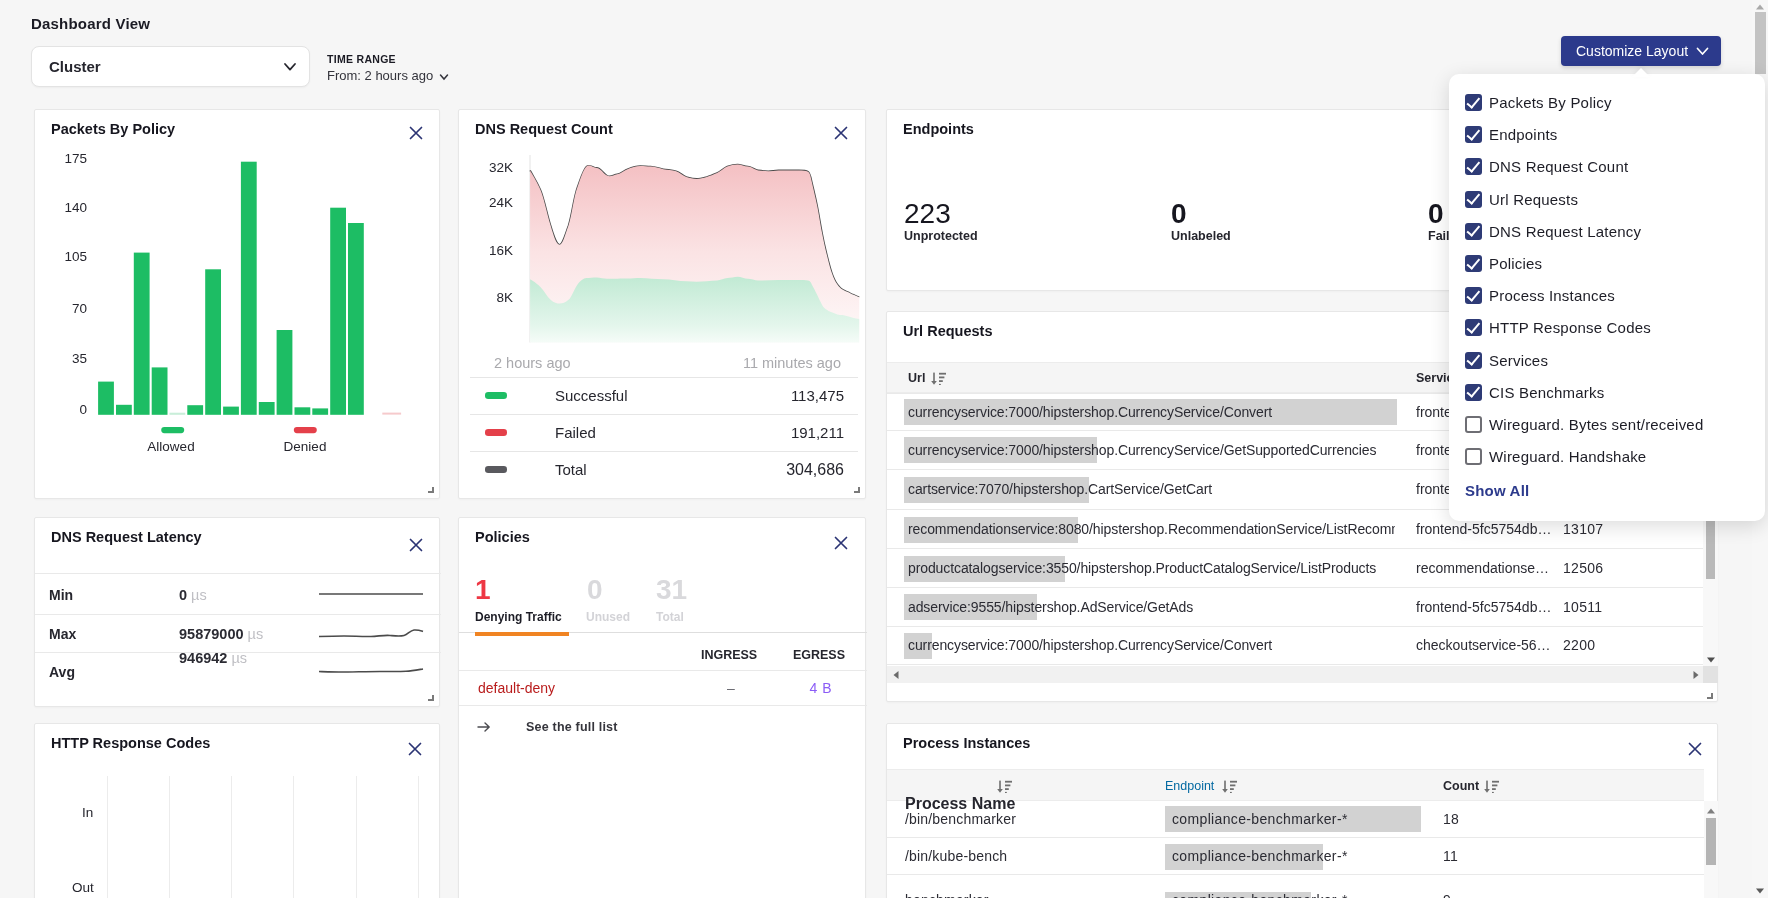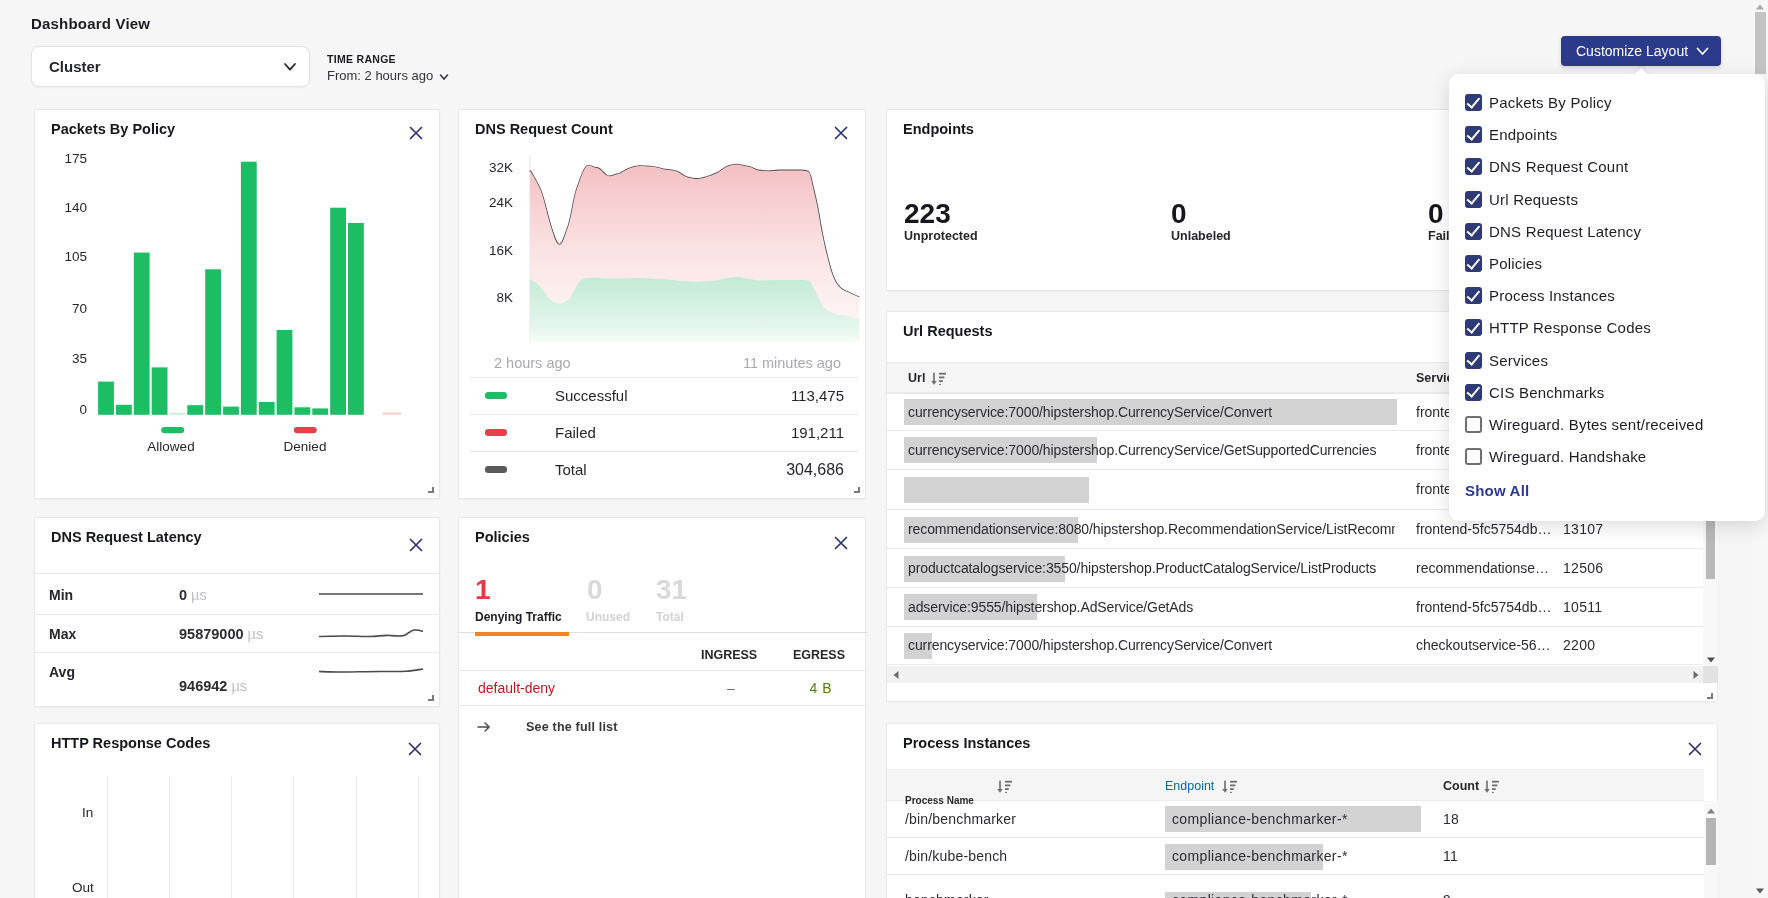--- a/index.html
+++ b/index.html
@@ -159,21 +159,21 @@
   <div class="abs" style="left:96px; top:277px; font-size:15px; color:#26262e;">Successful</div>
   <div class="abs" style="left:96px; top:314px; font-size:15px; color:#26262e;">Failed</div>
   <div class="abs" style="left:96px; top:351px; font-size:15px; color:#26262e;">Total</div>
   <div class="abs" style="right:21px; top:277px; font-size:15px; color:#26262e;">113,475</div>
   <div class="abs" style="right:21px; top:314px; font-size:15px; color:#26262e;">191,211</div>
   <div class="abs" style="right:21px; top:351px; font-size:16px; color:#26262e;">304,686</div>
   <div class="resize-h"></div>
 </div>
 <div class="card" id="card-endpoints" style="left:886px; top:109px; width:832px; height:182px;">
   <div class="card-title">Endpoints</div>
-  <div class="abs" style="left:17px; top:88px; font-size:28px; font-weight:bold; color:#16161f;">223</div>
+  <div class="abs" style="left:17px; top:88px; font-size:28px; font-weight:normal; color:#16161f;">223</div>
   <div class="abs" style="left:17px; top:119px; font-size:12.5px; font-weight:bold; color:#26262e;">Unprotected</div>
   <div class="abs" style="left:284px; top:88px; font-size:28px; font-weight:bold; color:#16161f;">0</div>
   <div class="abs" style="left:284px; top:119px; font-size:12.5px; font-weight:bold; color:#26262e;">Unlabeled</div>
   <div class="abs" style="left:541px; top:88px; font-size:28px; font-weight:bold; color:#16161f;">0</div>
   <div class="abs" style="left:541px; top:119px; font-size:12.5px; font-weight:bold; color:#26262e;">Failed</div>
 </div>
 <div class="card" id="card-url" style="left:886px; top:311px; width:832px; height:391px;">
   <div class="card-title">Url Requests</div>
 
   <div class="abs" style="left:0; top:50px; width:816px; height:31px; background:#f5f5f5; border-top:1px solid #ececec; border-bottom:1px solid #ececec;">
@@ -209,20 +209,21 @@
       <span class="uc">15329</span>
   </div>
   <div class="urlrow" style="top:117.7px; height:38.8px;">
     <div class="hl abs" style="left:17px; top:6px; width:193px; height:26px;"></div>
     <span class="ut">currencyservice:7000/hipstershop.CurrencyService/GetSupportedCurrencies</span>
     <span class="us">frontend-5fc5754db…</span>
       <span class="uc">15218</span>
   </div>
   <div class="urlrow" style="top:156.5px; height:40px;">
     <div class="hl abs" style="left:17px; top:7px; width:185px; height:26px;"></div>
+    <span class="ut">cartservice:7070/hipstershop.CartService/GetCart</span>
     <span class="us">frontend-5fc5754db…</span>
       <span class="uc">14213</span>
   </div>
   <div class="urlrow" style="top:196.5px; height:39.7px;">
     <div class="hl abs" style="left:17px; top:7px; width:174px; height:26px;"></div>
     <span class="ut">recommendationservice:8080/hipstershop.RecommendationService/ListRecomm</span>
     <span class="us">frontend-5fc5754db…</span>
       <span class="uc">13107</span>
   </div>
   <div class="urlrow" style="top:236.2px; height:39.1px;">
@@ -270,21 +271,21 @@
       </svg>
     </div>
   <div class="abs" style="left:0; top:55px; width:406px; border-top:1px solid #e9e9e9;"></div>
   <div class="abs" style="left:0; top:96px; width:406px; border-top:1px solid #e9e9e9;"></div>
   <div class="abs" style="left:0; top:134px; width:406px; border-top:1px solid #e9e9e9;"></div>
   <div class="abs" style="left:14px; top:69px; font-size:14px; font-weight:bold; color:#26262e;">Min</div>
   <div class="abs" style="left:14px; top:108px; font-size:14px; font-weight:bold; color:#26262e;">Max</div>
   <div class="abs" style="left:14px; top:146px; font-size:14px; font-weight:bold; color:#26262e;">Avg</div>
   <div class="abs" style="left:144px; top:69px; font-size:14.5px; font-weight:bold; color:#2b2b33;">0 <span style="color:#bfbfc4; font-weight:normal;">µs</span></div>
   <div class="abs" style="left:144px; top:108px; font-size:14.5px; font-weight:bold; color:#2b2b33;">95879000 <span style="color:#bfbfc4; font-weight:normal;">µs</span></div>
-  <div class="abs" style="left:144px; top:160px; font-size:14.5px; font-weight:bold; color:#2b2b33;">946942 <span style="color:#bfbfc4; font-weight:normal;">µs</span></div>
+  <div class="abs" style="left:144px; top:132px; font-size:14.5px; font-weight:bold; color:#2b2b33;">946942 <span style="color:#bfbfc4; font-weight:normal;">µs</span></div>
   <svg class="abs" style="left:283px; top:66px;" width="106" height="20" viewBox="0 0 106 20">
       <path d="M1 10 L105 10" fill="none" stroke="#4b4b4b" stroke-width="1.6"></path>
     </svg>
   <svg class="abs" style="left:283px; top:105px;" width="106" height="24" viewBox="0 0 106 24">
       <path d="M1 13.5 C10 13.2 18 13 26 13 C36 13 44 13.8 53 13.5 C60 13.3 66 12 72 12.5 C78 13 82 13.5 86 12.5 C90 11.5 92 7.5 96 7 C100 6.6 103 7.8 105 8.5" fill="none" stroke="#4b4b4b" stroke-width="1.6"></path>
     </svg>
   <svg class="abs" style="left:283px; top:143px;" width="106" height="24" viewBox="0 0 106 24">
       <path d="M1 10.5 C10 10.8 20 11.2 30 11 C42 10.8 52 10.5 62 10.5 C72 10.5 80 10.8 88 10.3 C94 9.9 100 8.8 105 8" fill="none" stroke="#4b4b4b" stroke-width="1.6"></path>
     </svg>
   <div class="resize-h"></div>
@@ -302,21 +303,21 @@
   <div class="abs" style="left:127px; top:92px; font-size:12px; font-weight:bold; color:#d3d3d7;">Unused</div>
   <div class="abs" style="left:197px; top:56px; font-size:28px; font-weight:bold; color:#d9d9dc;">31</div>
   <div class="abs" style="left:197px; top:92px; font-size:12px; font-weight:bold; color:#d3d3d7;">Total</div>
   <div class="abs" style="left:0; top:114px; width:408px; border-top:1px solid #dedede;"></div>
   <div class="abs" style="left:16px; top:113.5px; width:94px; height:4.6px; background:#f08423;"></div>
   <div class="abs" style="right:107.8px; top:130px; font-size:12.5px; font-weight:bold; color:#26262e;">INGRESS</div>
   <div class="abs" style="right:20px; top:130px; font-size:12.5px; font-weight:bold; color:#26262e;">EGRESS</div>
   <div class="abs" style="left:0; top:151.5px; width:408px; border-top:1px solid #e9e9e9;"></div>
   <div class="abs" style="left:19px; top:162px; font-size:14px; color:#b91c1c;">default-deny</div>
   <div class="abs" style="left:268px; top:162px; font-size:14px; color:#6d6d74;">–</div>
-  <div class="abs" style="right:33px; top:162px; font-size:14px; color:#4d7c0f; letter-spacing:0.5px;">4 B</div>
+  <div class="abs" style="right:33px; top:162px; font-size:14px; color:#8b5cf6; letter-spacing:0.5px;">4 B</div>
   <div class="abs" style="left:0; top:186.5px; width:408px; border-top:1px solid #e9e9e9;"></div>
   <div class="abs" style="left:18px; top:200px; font-size:14px; color:#35353c;">
     <svg style="display:inline-block; vertical-align:-2px; margin-right:8px;" width="14" height="12" viewBox="0 0 14 12">
         <path d="M1 6 L12 6 M8 2 L12.2 6 L8 10" fill="none" stroke="#4b4b50" stroke-width="1.4" stroke-linecap="round" stroke-linejoin="round"></path>
       </svg><b style="font-weight:bold; font-size:12.5px; letter-spacing:0.2px;margin-left:27px;">See the full list</b>
   </div>
 </div>
 <div class="card" id="card-http" style="left:34px; top:723px; width:406px; height:210px;">
   <div class="card-title">HTTP Response Codes</div>
   <div class="closex" style="left:373px; top:18px;">
@@ -334,21 +335,21 @@
   <div class="abs" style="left:37px; top:156px; font-size:13.5px; color:#26262e;">Out</div>
 </div>
 <div class="card" id="card-process" style="left:886px; top:723px; width:832px; height:210px;">
   <div class="card-title">Process Instances</div>
   <div class="closex" style="left:801px; top:18px;">
       <svg width="14" height="14" viewBox="0 0 14 14">
         <path d="M1.5 1.5 L12.5 12.5 M12.5 1.5 L1.5 12.5" stroke="#2b3474" stroke-width="1.7" stroke-linecap="round"></path>
       </svg>
     </div>
   <div class="abs" style="left:0; top:44.7px; width:817px; height:32.7px; background:#f5f5f5; border-top:1px solid #ececec; border-bottom:1px solid #ececec;">
-    <span class="abs" style="left:18px; top:25px; font-size:10px; font-weight:bold; color:#26262e;">Process Name</span>
+    <span class="abs" style="left:18px; top:25px; font-size:16px; font-weight:bold; color:#26262e;">Process Name</span>
     <svg class="abs" style="left:110px; top:10px;" width="15" height="14" viewBox="0 0 15 14">
         <g fill="#6f6f6f">
           <rect x="2.2" y="0.6" width="1.6" height="9.4"></rect>
           <path d="M0.2 9 L5.8 9 L3 12.8 Z"></path>
           <rect x="8" y="0.8" width="7" height="1.8"></rect>
           <rect x="8" y="4.5" width="5.4" height="1.8"></rect>
           <rect x="8" y="8.2" width="3.8" height="1.8"></rect>
           <rect x="8" y="11.9" width="1.8" height="1.1"></rect>
         </g>
       </svg>

